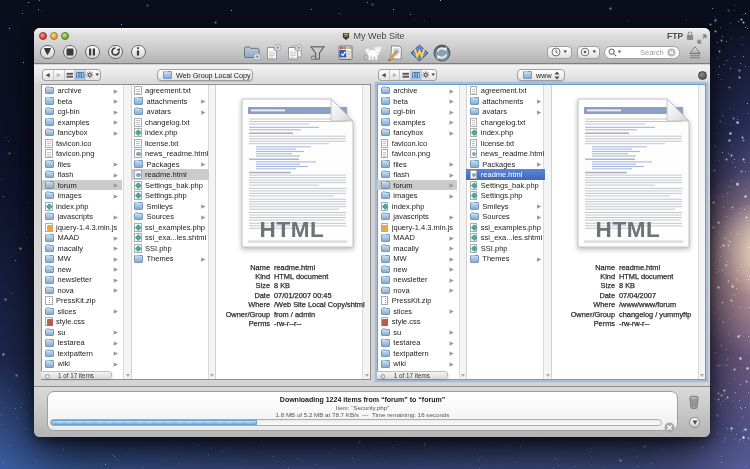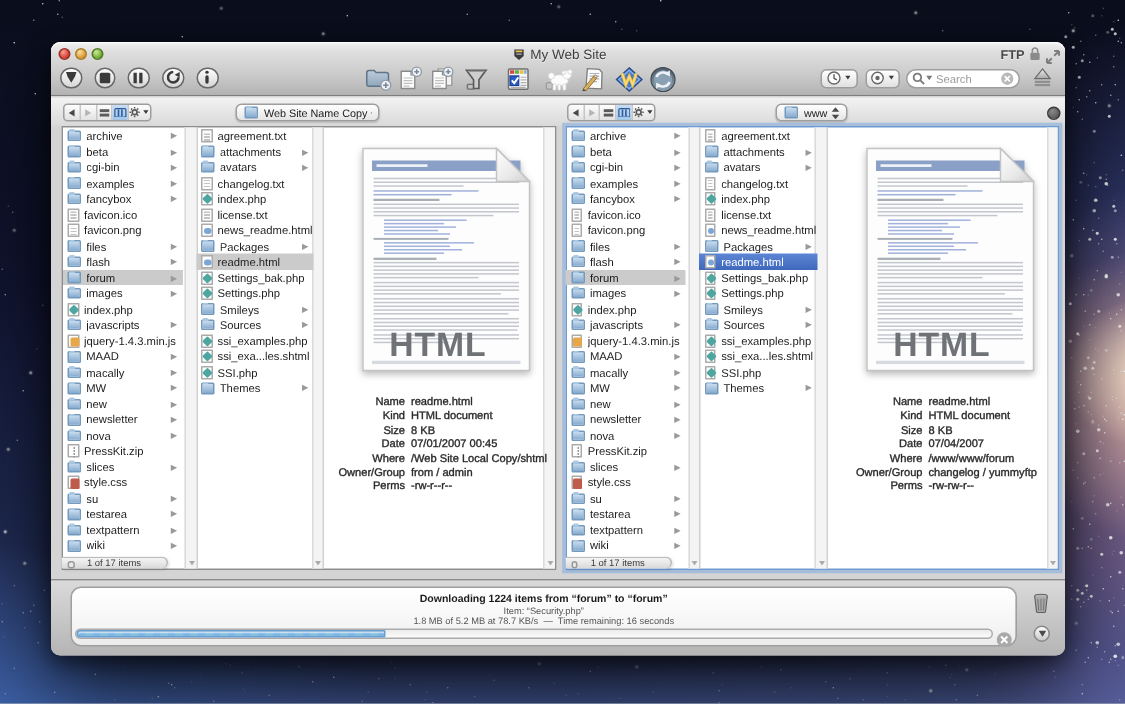--- a/index.html
+++ b/index.html
@@ -61,21 +61,21 @@
 .fi.php::before{content:"";position:absolute;left:1px;top:1.2px;width:4.6px;height:4.6px;background:#4da6a0;border-radius:1px;transform:rotate(45deg)}
 .fi.html::before{content:"";position:absolute;left:1px;top:1.7px;width:4.6px;height:4.6px;background:#7aa7d8;border-radius:2.3px}
 .fi.js::before{content:"";position:absolute;left:0.5px;top:1px;width:6px;height:6.5px;background:#e8a84a;border-radius:1px}
 .fi.css::before{content:"";position:absolute;left:0.5px;top:1px;width:6px;height:6.5px;background:#c05a4a;border-radius:1px}
 .fi.zip::before{content:"";position:absolute;left:3px;top:0.5px;width:1.4px;height:7.5px;background:repeating-linear-gradient(180deg,#9a9a9a 0 1px,transparent 1px 2px)}
 .ibar{position:absolute;top:371.2px;width:71px;height:8.2px;background:linear-gradient(180deg,#f5f5f5,#d9d9d9);
 border-top:1px solid #bdbdbd;border-right:1px solid #b5b5b5;border-radius:0 5px 5px 0;
 font-size:6.3px;color:#3a3a3a;display:flex;align-items:center;justify-content:center;box-shadow:1px 1px 2px rgba(0,0,0,.12)}
 .ibdot{position:absolute;left:4px;top:2px;width:4.5px;height:4.5px;border-radius:50%;border:1px solid #9a9a9a;background:#e8e8e8}
 .meta{position:absolute;width:300px}
-.mrow{display:flex;height:9.4px;align-items:flex-end;font-size:7.4px}
+.mrow{display:flex;height:9.4px;align-items:flex-start;font-size:7.4px}
 .ml{width:150px;text-align:right;color:#1f1f1f;-webkit-text-stroke:0.25px #333}
 .mv{margin-left:4px;color:#1f1f1f;white-space:nowrap;-webkit-text-stroke:0.25px #333}
 .pv{filter:drop-shadow(0 2px 2.5px rgba(0,0,0,.28))}
 .bottombar{position:absolute;left:34px;top:385.8px;width:676px;height:51.2px;border-radius:0 0 6px 6px;
 background:linear-gradient(180deg,#dadada,#b4b4b4);border-top:1px solid #8a8a8a}
 .statusbox{position:absolute;left:47px;top:391px;width:631px;height:39.5px;border-radius:7px;
 background:linear-gradient(180deg,#ffffff,#f4f4f4 70%,#ebebeb);border:1px solid #9f9f9f;box-shadow:inset 0 1px 0 #fff}
 .st1{position:absolute;top:3.5px;left:0;right:0;text-align:center;font-size:7px;font-weight:bold;color:#1a1a1a}
 .st2{position:absolute;top:11.8px;left:0;right:0;text-align:center;font-size:6.2px;color:#555}
 .st3{position:absolute;top:18.8px;left:0;right:0;text-align:center;font-size:6.2px;color:#555}
@@ -260,21 +260,21 @@
     </svg>
   </div>
 <div class="search">
 <svg width="9" height="9" viewBox="0 0 10 10">
       <circle cx="4" cy="4" r="2.8" fill="none" stroke="#7a7a7a" stroke-width="1.3"></circle>
       <path d="M6.2 6.2 L9 9" stroke="#7a7a7a" stroke-width="1.4"></path>
     </svg>
     <svg width="5" height="4" viewBox="0 0 5 4">
       <path d="M0.5 0.5 L4.5 0.5 L2.5 3.5 Z" fill="#7a7a7a"></path>
     </svg>
-<span style="flex:1;margin-left:2px">Search</span>
+<span style="flex:1;margin-left:18px">Search</span>
 <svg width="9" height="9" viewBox="0 0 11 11">
       <circle cx="5.5" cy="5.5" r="5" fill="#b9b9b9"></circle>
       <path d="M3.4 3.4 L7.6 7.6 M7.6 3.4 L3.4 7.6" stroke="#fff" stroke-width="1.4"></path>
     </svg>
   </div>
 <div style="position:absolute;left:688px;top:45px"><svg width="14" height="13" viewBox="0 0 15 14">
       <defs>
         <linearGradient id="ej" x1="0" y1="0" x2="0" y2="1">
           <stop offset="0" stop-color="#f0f0f0"></stop>
           <stop offset="1" stop-color="#a8a8a8"></stop>
@@ -355,21 +355,21 @@
           <path d="M4.5 0.4 V1.6 M4.5 7.4 V8.6 M0.4 4.5 H1.6 M7.4 4.5 H8.6 M1.6 1.6 L2.5 2.5 M6.5 6.5 L7.4 7.4 M7.4 1.6 L6.5 2.5 M1.6 7.4 L2.5 6.5"></path>
         </g>
       </svg>
       <svg width="4.5" height="3.5" viewBox="0 0 5 4" style="margin-left:1.5px">
         <path d="M0.5 0.5 L4.5 0.5 L2.5 3.5 Z" fill="#3a3a3a"></path>
       </svg>
     </span>
 </div>
 <div class="dd" style="left:157px;width:96px">
 <i class="fi folder" style="margin-left:5px"></i>
-    <span class="ddt">Web Site Name Copy</span>
+    <span class="ddt">Web Group Local Copy</span>
 <svg width="6" height="9" viewBox="0 0 6 9" style="margin:0 4px 0 2px">
       <path d="M3 0.5 L5.5 3.5 L0.5 3.5 Z" fill="#4a4a4a"></path>
       <path d="M3 8.5 L5.5 5.5 L0.5 5.5 Z" fill="#4a4a4a"></path>
     </svg>
 </div>
 <div class="dd" style="left:517px;width:48px">
 <i class="fi folder" style="margin-left:5px"></i>
     <span class="ddt">www</span>
 <svg width="6" height="9" viewBox="0 0 6 9" style="margin:0 4px 0 2px">
       <path d="M3 0.5 L5.5 3.5 L0.5 3.5 Z" fill="#4a4a4a"></path>

